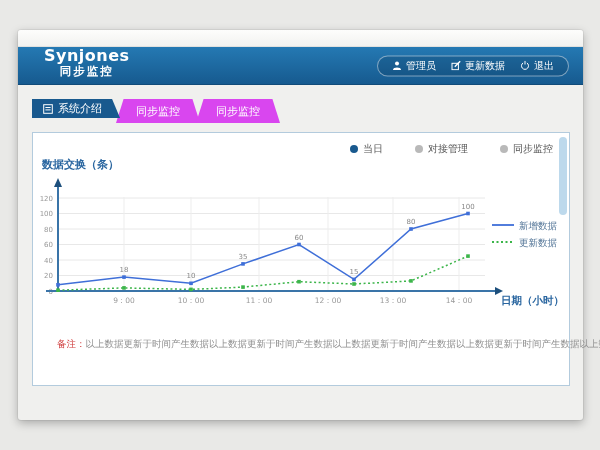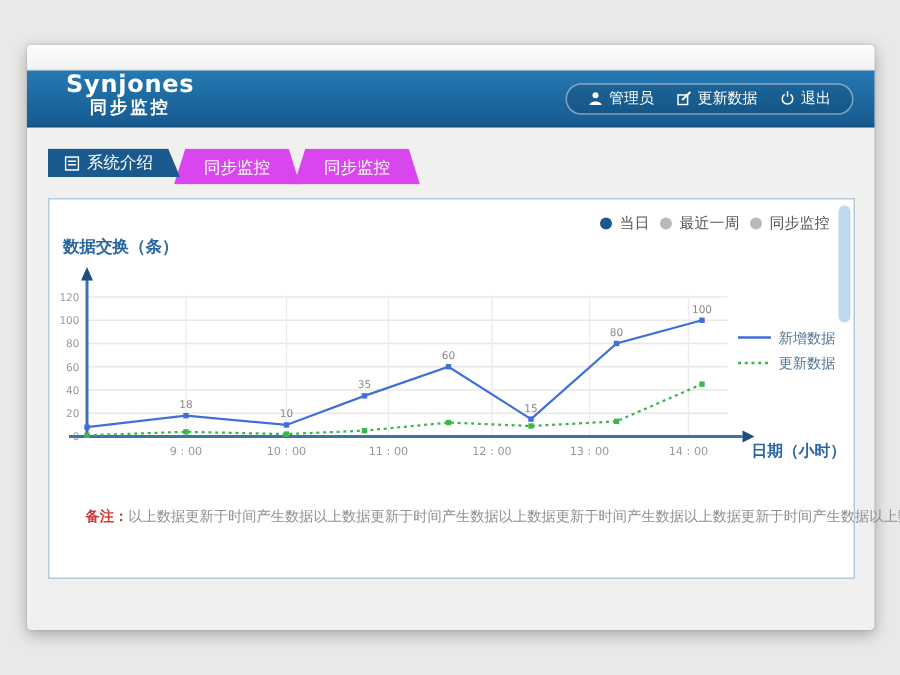--- a/index.html
+++ b/index.html
@@ -35,29 +35,29 @@
   .tabs { display:flex; margin:14px 0 0 14px; height:19px; position:relative; z-index:2; }
   .tab { height:19px; color:#fff; font-size:11px; font-weight:normal; display:flex;
          align-items:center; gap:5px; cursor:pointer; white-space:nowrap; }
   .tab.active { background:#19598e; padding:0 18px 0 11px; z-index:2;
          clip-path:polygon(0 0, 91% 0, 100% 100%, 0 100%); }
   .tab.inactive { background:#d946ef; padding:12px 20px; margin-left:-4px; z-index:1;
          clip-path:polygon(9% 0, 91% 0, 100% 100%, 0 100%); }
 
   .panel { position:absolute; left:14px; right:13px; top:33px; bottom:20px;
            background:#fff; border:1px solid #b3cbdd; }
-  .filters { position:absolute; top:9px; right:16px; display:flex; gap:7px; z-index:2; }
+  .filters { position:absolute; top:9px; right:16px; display:flex; gap:32px; z-index:2; }
   .filter { display:flex; align-items:center; gap:5px; font-size:10px; color:#555; cursor:pointer; }
   .dot { width:8px; height:8px; border-radius:50%; background:#b9b9b9; }
   .filter.selected .dot { background:#19598e; }
 
   .chart-svg { position:absolute; left:0; top:0; width:537px; height:256px; }
 
   .note { position:absolute; left:24px; bottom:34px; font-size:9.5px; color:#909090; white-space:nowrap; }
-  .note-label { color:#cf3b3b; font-weight:bold; }
+  .note-label { color:#cf3b3b; font-weight:normal; }
 
   .scroll-thumb { position:absolute; right:2px; top:4px; width:8px; height:78px;
            background:#bdd9ec; border-radius:4px; cursor:pointer; }
 </style>
 </head>
 <body>
 
 <div class="card">
   <div class="chrome-strip"></div>
 
@@ -119,21 +119,21 @@
       </div>
 
     <div class="panel">
       <div class="filters">
           <div class="filter selected">
             <span class="dot"></span>
             <span>当日</span>
           </div>
           <div class="filter">
             <span class="dot"></span>
-            <span>最近一周</span>
+            <span>对接管理</span>
           </div>
           <div class="filter">
             <span class="dot"></span>
             <span>同步监控</span>
           </div>
         </div>
 
       <svg class="chart-svg" viewBox="0 0 537 256" xmlns="http://www.w3.org/2000/svg">
           <text x="20" y="160.5" text-anchor="end" font-size="7" fill="#999">0</text>
           <line x1="25" y1="142.5" x2="452" y2="142.5" stroke="#e8e8e8" stroke-width="1"></line>

